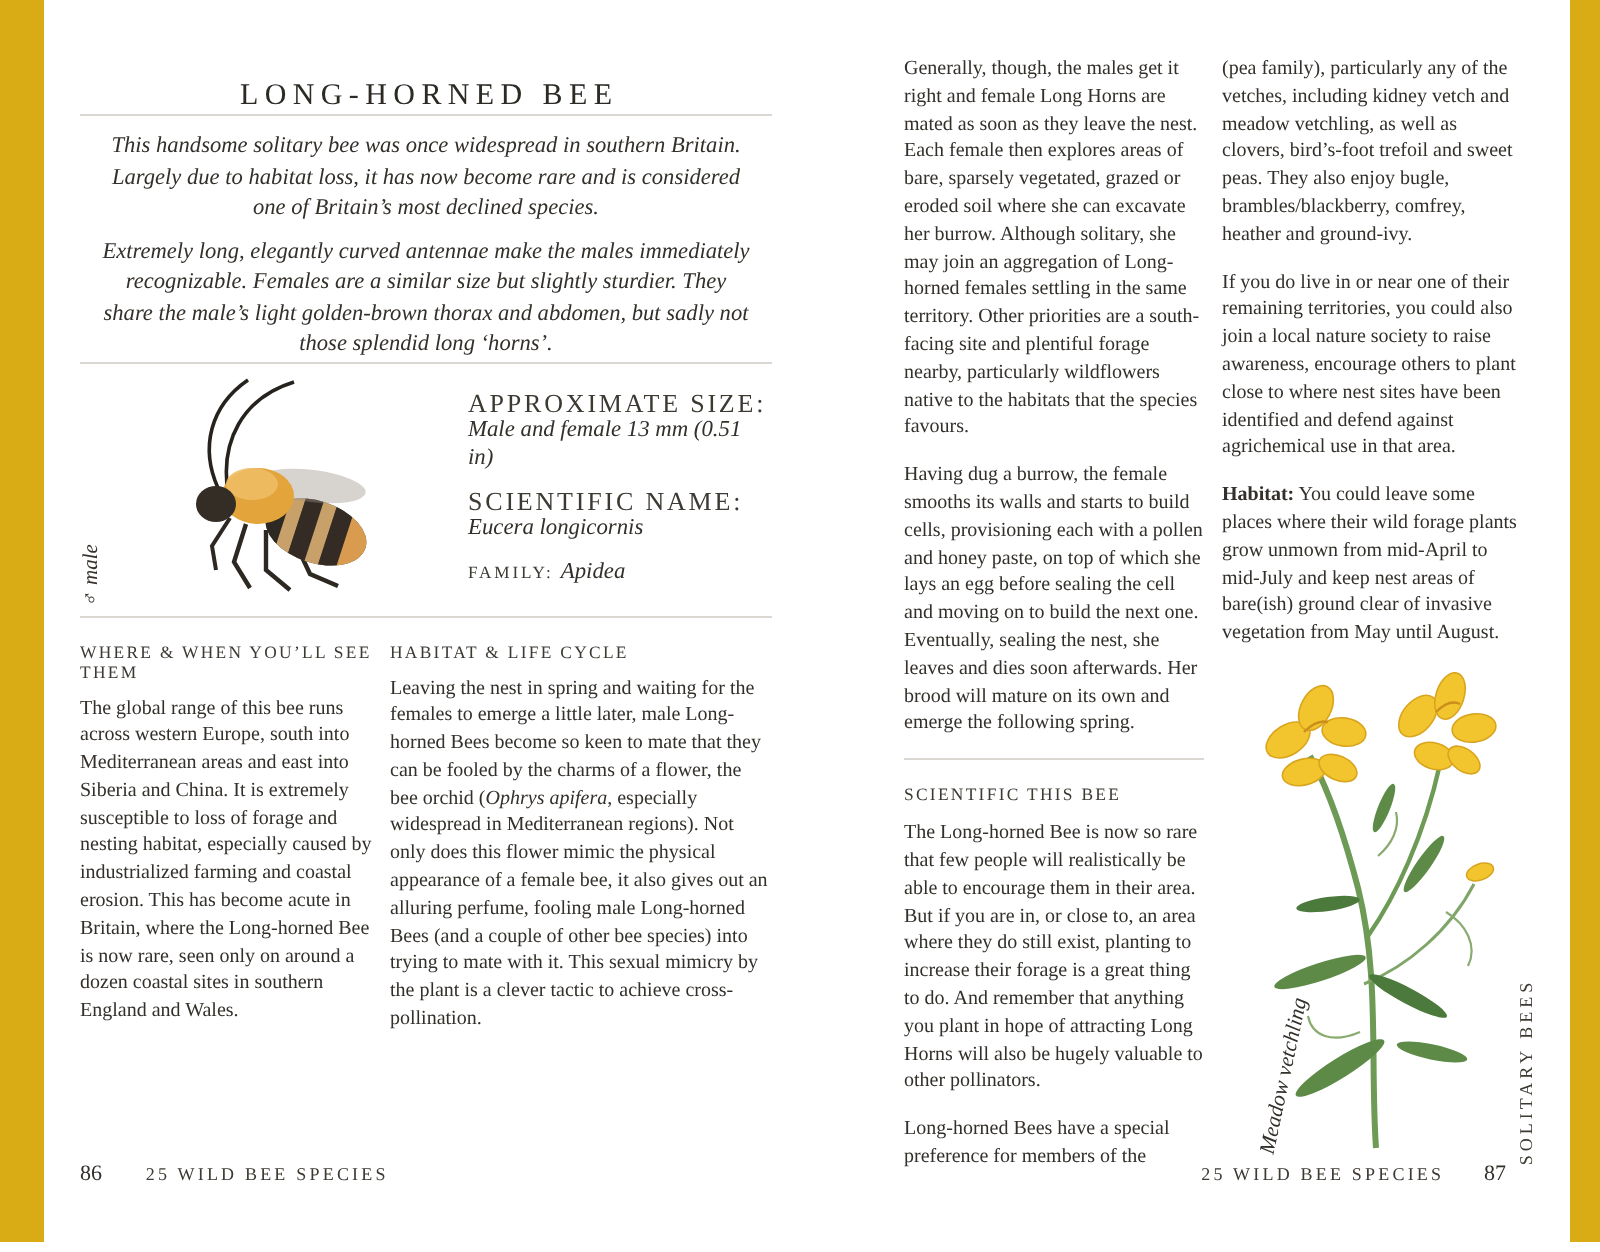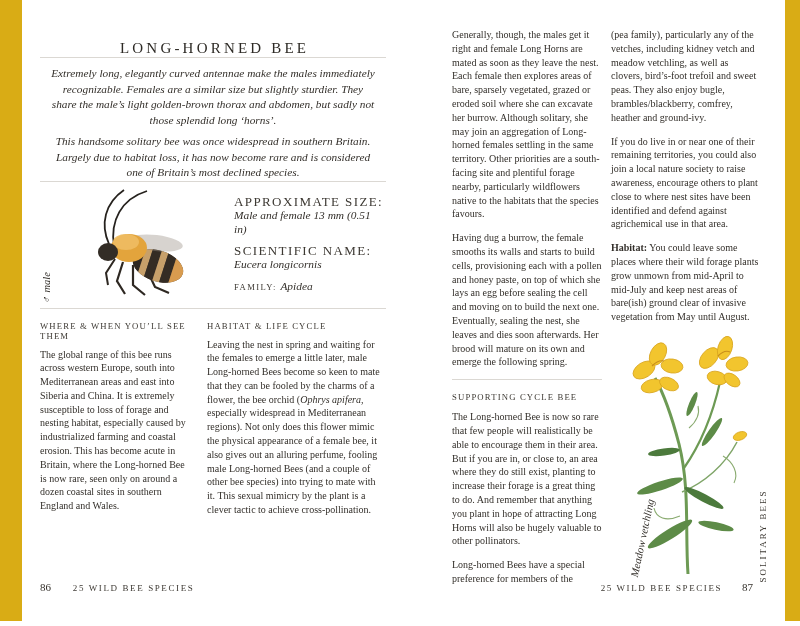--- a/index.html
+++ b/index.html
@@ -27,21 +27,21 @@
   .bee-art{margin:4px 0 0 22px;flex:none;}
   .specimen-info{margin-left:34px;padding-top:14px;}
   .cap-label{font-size:13px;letter-spacing:1.4px;color:var(--label);line-height:11px;}
   .ital-value{font-style:italic;font-size:11.4px;line-height:14px;margin:1px 0 9px;}
   .family-line{font-size:8.6px;letter-spacing:1.4px;color:var(--label);margin-top:9px;}
   .family-line i{font-size:11.4px;letter-spacing:0;font-style:italic;color:var(--ink);}
 
   .rule-3{margin-top:2px;}
   .columns{display:flex;margin-top:2px;}
   .colA{width:152px;flex:none;}
-  .colB{margin-left:15px;flex:1;}
+  .colB{margin-left:3px;flex:1;}
   h2.sect{font-size:8.7px;font-weight:normal;letter-spacing:1.15px;color:var(--label);
           margin:10px 0 7px;}
   .body-p{font-size:10px;line-height:13.8px;margin:0 0 9px;}
   .body-p i{font-style:italic;}
   .body-p b{font-weight:bold;}
 
   
   .rot-label{position:absolute;text-align:center;}
   .male-label{left:6px;top:282px;width:80px;font-style:italic;font-size:10.5px;
               transform:rotate(-90deg);}
@@ -73,22 +73,22 @@
 
 <div class="canvas">
 
   <div class="gold-band left"></div>
   <div class="gold-band right"></div>
 
   <div class="left-page">
     <h1 class="page-title">LONG-HORNED BEE</h1>
     <hr class="rule rule-1">
     <div class="intro">
+      <p>This handsome solitary bee was once widespread in southern Britain. Largely due to habitat loss, it has now become rare and is considered one of Britain’s most declined species.</p>
       <p>Extremely long, elegantly curved antennae make the males immediately recognizable. Females are a similar size but slightly sturdier. They share the male’s light golden-brown thorax and abdomen, but sadly not those splendid long ‘horns’.</p>
-      <p>This handsome solitary bee was once widespread in southern Britain. Largely due to habitat loss, it has now become rare and is considered one of Britain’s most declined species.</p>
     </div>
     <hr class="rule rule-2">
 
     <div class="specimen-row">
       <svg class="bee-art" width="138" height="120" viewBox="0 0 138 120">
         <defs>
           <clipPath id="abd">
               <ellipse cx="96" cy="80" rx="26" ry="15.5"></ellipse>
             </clipPath>
         </defs>
@@ -149,21 +149,21 @@
   <div class="footer footer-left">
     <span class="pagenum">86</span>
     <span class="series">25 WILD BEE SPECIES</span>
   </div>
 
   <div class="right-page">
     <div class="colC">
       <p class="body-p">Generally, though, the males get it right and female Long Horns are mated as soon as they leave the nest. Each female then explores areas of bare, sparsely vegetated, grazed or eroded soil where she can excavate her burrow. Although solitary, she may join an aggregation of Long-horned females settling in the same territory. Other priorities are a south-facing site and plentiful forage nearby, particularly wildflowers native to the habitats that the species favours.</p>
       <p class="body-p">Having dug a burrow, the female smooths its walls and starts to build cells, provisioning each with a pollen and honey paste, on top of which she lays an egg before sealing the cell and moving on to build the next one. Eventually, sealing the nest, she leaves and dies soon afterwards. Her brood will mature on its own and emerge the following spring.</p>
       <hr class="rule rule-mid">
-      <h2 class="sect">SUPPORTING CYCLE BEE</h2>
+      <h2 class="sect">SCIENTIFIC THIS BEE</h2>
       <p class="body-p">The Long-horned Bee is now so rare that few people will realistically be able to encourage them in their area. But if you are in, or close to, an area where they do still exist, planting to increase their forage is a great thing to do. And remember that anything you plant in hope of attracting Long Horns will also be hugely valuable to other pollinators.</p>
       <p class="body-p"><span>Long-horned Bees have a special preference for members of the </span></p>
     </div>
     <div class="colD">
       <p class="body-p">(pea family), particularly any of the vetches, including kidney vetch and meadow vetchling, as well as clovers, bird’s-foot trefoil and sweet peas. They also enjoy bugle, brambles/blackberry, comfrey, heather and ground-ivy.</p>
       <p class="body-p">If you do live in or near one of their remaining territories, you could also join a local nature society to raise awareness, encourage others to plant close to where nest sites have been identified and defend against agrichemical use in that area.</p>
       <p class="body-p"><b>Habitat:</b><span> You could leave some places where their wild forage plants grow unmown from mid-April to mid-July and keep nest areas of bare(ish) ground clear of invasive vegetation from May until August.</span></p>
     </div>
   </div>
 

